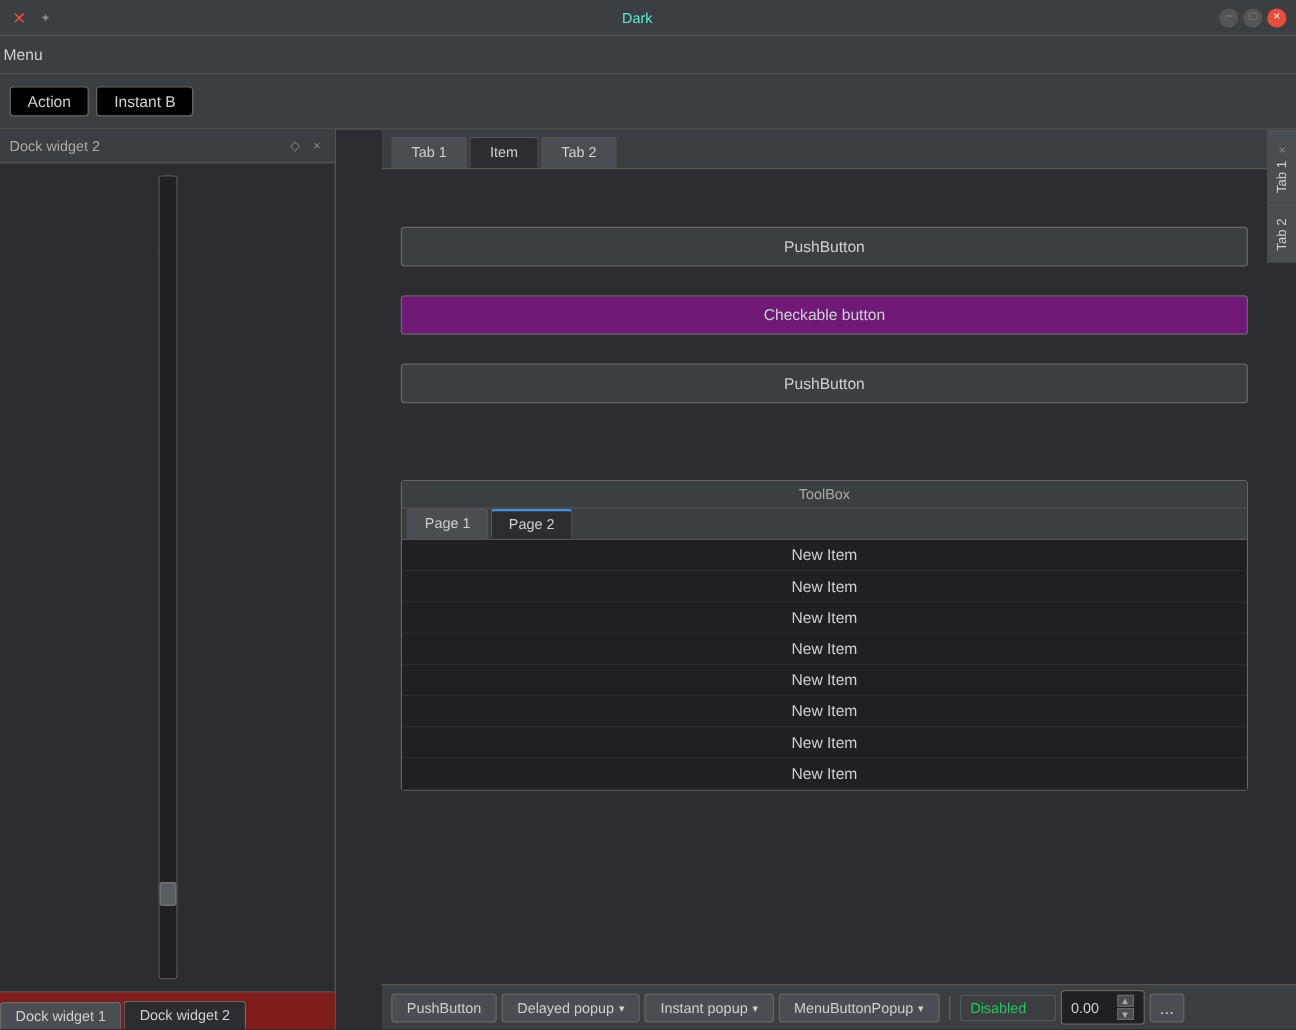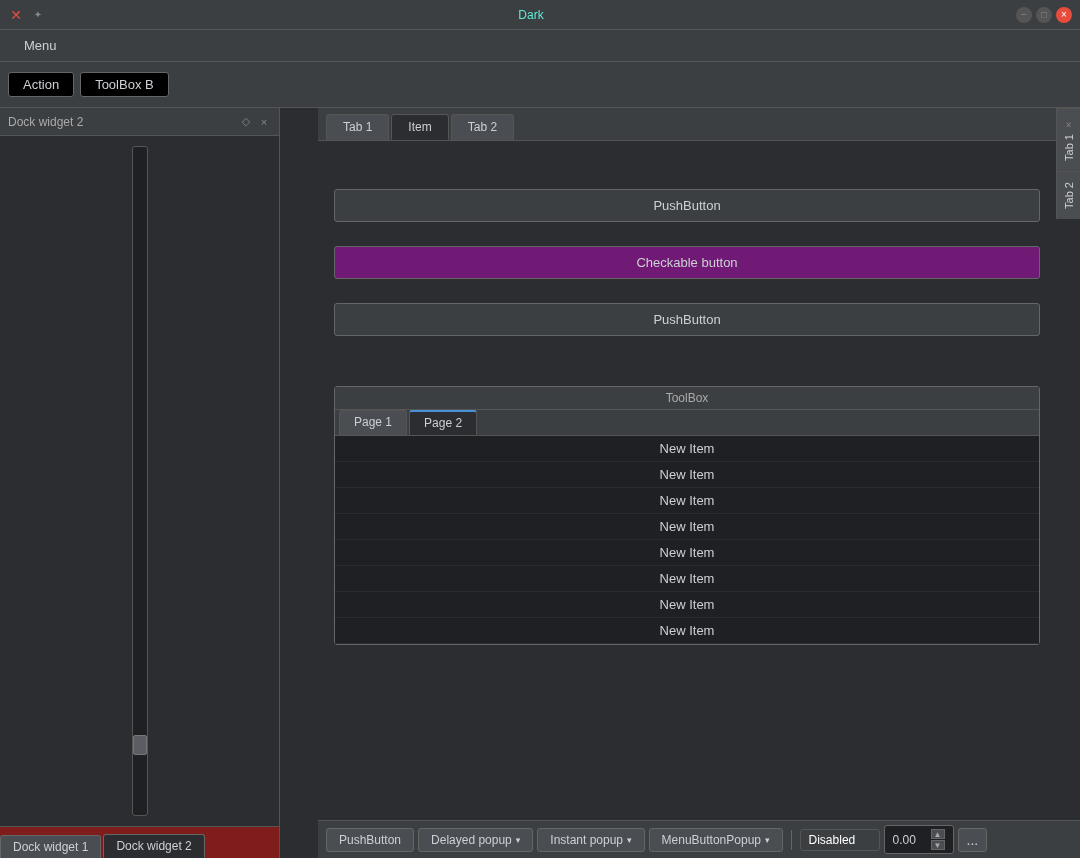--- a/index.html
+++ b/index.html
@@ -63,21 +63,21 @@
       background: #555;
     }
     .title-bar-btn.close { background: #e74c3c; color: #fff; }
 
     
     .menu-bar {
       background: #3c3f41;
       height: 32px;
       display: flex;
       align-items: center;
-      padding: 0 24px;
+      padding: 0 3px;
       border-bottom: 1px solid #555;
       flex-shrink: 0;
     }
     .menu-label {
       color: #cdd0d4;
       font-size: 13px;
       margin-right: 8px;
     }
 
     
@@ -297,21 +297,21 @@
     .push-btn.checkable {
       background: #701a75;
     }
     .spacer { height: 32px; }
     .spacer-sm { height: 16px; }
 
     
     .toolbox {
       border: 1px solid #666;
       border-radius: 3px;
-      margin-top: 10px;
+      margin-top: 24px;
     }
     .toolbox-label {
       text-align: center;
       color: #aaa;
       font-size: 12px;
       padding: 4px;
       background: #3c3f41;
       border-bottom: 1px solid #555;
     }
     .toolbox-tabs {
@@ -379,21 +379,21 @@
       display: flex;
       align-items: center;
     }
     .arrow-down {
       font-size: 9px;
       margin-left: 4px;
     }
     .disabled-input {
       background: #3c3f41;
       border: 1px solid #555;
-      color: #ffffff;
+      color: #22c55e;
       padding: 3px 8px;
       border-radius: 3px;
       font-size: 12px;
       min-width: 80px;
     }
     .number-input {
       background: #1e2023;
       border: 1px solid #666;
       color: #cdd0d4;
       padding: 3px 8px;
@@ -446,21 +446,21 @@
     <button class="title-bar-btn close">×</button>
   </div>
 </div>
 
 <div class="menu-bar">
   <span class="menu-label">Menu</span>
 </div>
 
 <div class="menu-actions">
   <button class="action-btn">Action</button>
-  <button class="action-btn">ToolBox B</button>
+  <button class="action-btn">Instant B</button>
 </div>
 
 <div class="main-layout">
 
   <div class="left-dock">
     <div class="dock-header">
       <span class="dock-title">Dock widget 2</span>
       <div class="dock-controls">
         <div class="dock-pin">◇</div>
         <div class="dock-close">×</div>

